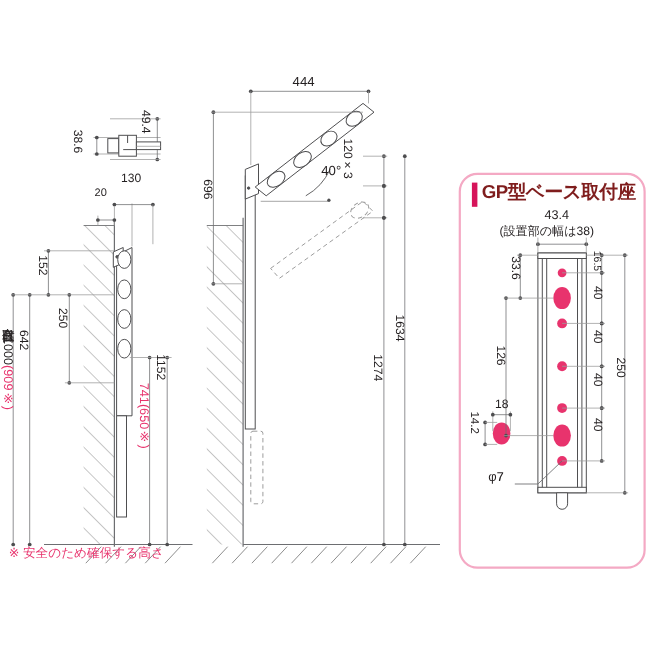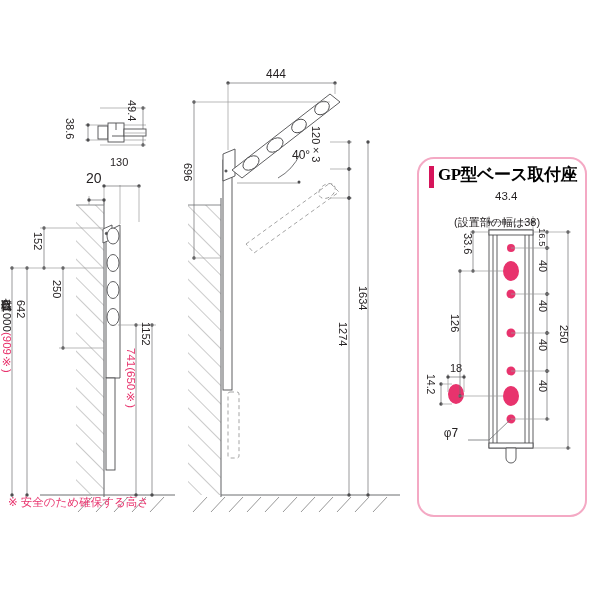--- a/index.html
+++ b/index.html
@@ -251,21 +251,21 @@
         <line x1="533" y1="232" x2="571" y2="232"></line>
         <line x1="533" y1="448" x2="571" y2="448"></line>
       </g>
     </g>
   </g>
 </svg>
 
 <div style="position:absolute;left:64px;top:118px;font-size:11px;" class="vt">38.6</div>
 <div style="position:absolute;left:126px;top:100px;font-size:11px;" class="vt">49.4</div>
 
-<div style="position:absolute;left:86px;top:170px;font-size:14px;">20</div>
+<div style="position:absolute;left:86px;top:170px;font-size:10px;">20</div>
 <div style="position:absolute;left:110px;top:156px;font-size:11px;">130</div>
 <div style="position:absolute;left:32px;top:232px;font-size:11px;" class="vt">152</div>
 <div style="position:absolute;left:51px;top:280px;font-size:11px;" class="vt">250</div>
 <div style="position:absolute;left:15px;top:300px;font-size:11px;" class="vt">642</div>
 <div style="position:absolute;left:140px;top:322px;font-size:11px;" class="vt">1152</div>
 
 <div class="vt" style="position:absolute;left:0px;top:290px;font-size:11.5px;line-height:1;white-space:nowrap;">
   <span>取付高さ 1000</span><span style="color:#e8336d;">(909※)</span>
 </div>
 
@@ -275,24 +275,24 @@
 
 <div style="position:absolute;left:8px;top:495px;font-size:11.5px;color:#e8336d;white-space:nowrap;">※ 安全のため確保する高さ</div>
 
 <div style="position:absolute;left:266px;top:67px;font-size:12px;">444</div>
 <div style="position:absolute;left:182px;top:163px;font-size:11px;" class="vt">696</div>
 <div style="position:absolute;left:310px;top:126px;font-size:11px;" class="vt">120×3</div>
 <div style="position:absolute;left:337px;top:322px;font-size:11px;" class="vt">1274</div>
 <div style="position:absolute;left:357px;top:286px;font-size:11px;" class="vt">1634</div>
 <div style="position:absolute;left:292px;top:148px;font-size:12px;">40°</div>
 
-<div style="position:absolute;left:438px;top:163px;font-size:17px;font-weight:bold;color:#000000;letter-spacing:-0.5px;white-space:nowrap;font-family:Liberation Serif, serif;">GP型ベース取付座</div>
+<div style="position:absolute;left:438px;top:163px;font-size:17px;font-weight:bold;color:#7f1d1d;letter-spacing:-0.5px;white-space:nowrap;">GP型ベース取付座</div>
 
 <div style="position:absolute;left:495px;top:190px;font-size:11.5px;">43.4</div>
-<div style="position:absolute;left:454px;top:203px;font-size:11px;white-space:nowrap;margin-top:12px;">(設置部の幅は38)</div>
+<div style="position:absolute;left:454px;top:203px;font-size:11px;white-space:nowrap;">(設置部の幅は38)</div>
 
 <div style="position:absolute;left:462px;top:233px;font-size:11px;" class="vt">33.6</div>
 <div style="position:absolute;left:449px;top:314px;font-size:11px;" class="vt">126</div>
 
 <div style="position:absolute;left:537px;top:228px;font-size:9.5px;" class="vt">16.5</div>
 <div style="position:absolute;left:537px;top:260px;font-size:11px;" class="vt">40</div>
 <div style="position:absolute;left:537px;top:300px;font-size:11px;" class="vt">40</div>
 <div style="position:absolute;left:537px;top:339px;font-size:11px;" class="vt">40</div>
 <div style="position:absolute;left:537px;top:380px;font-size:11px;" class="vt">40</div>
 <div style="position:absolute;left:558px;top:325px;font-size:11px;" class="vt">250</div>

